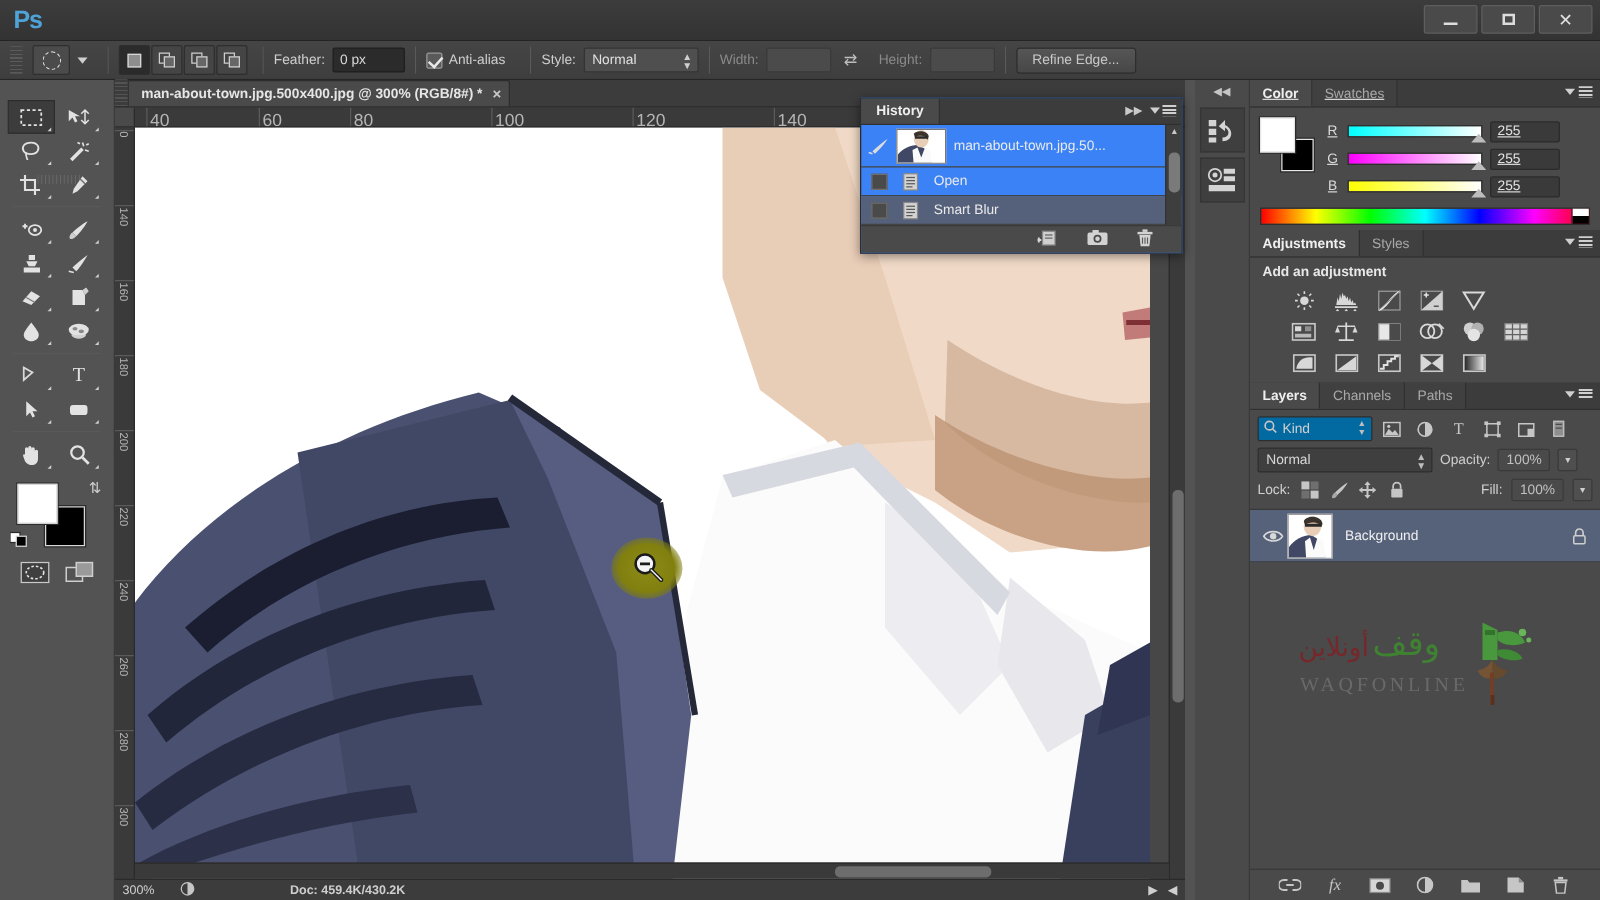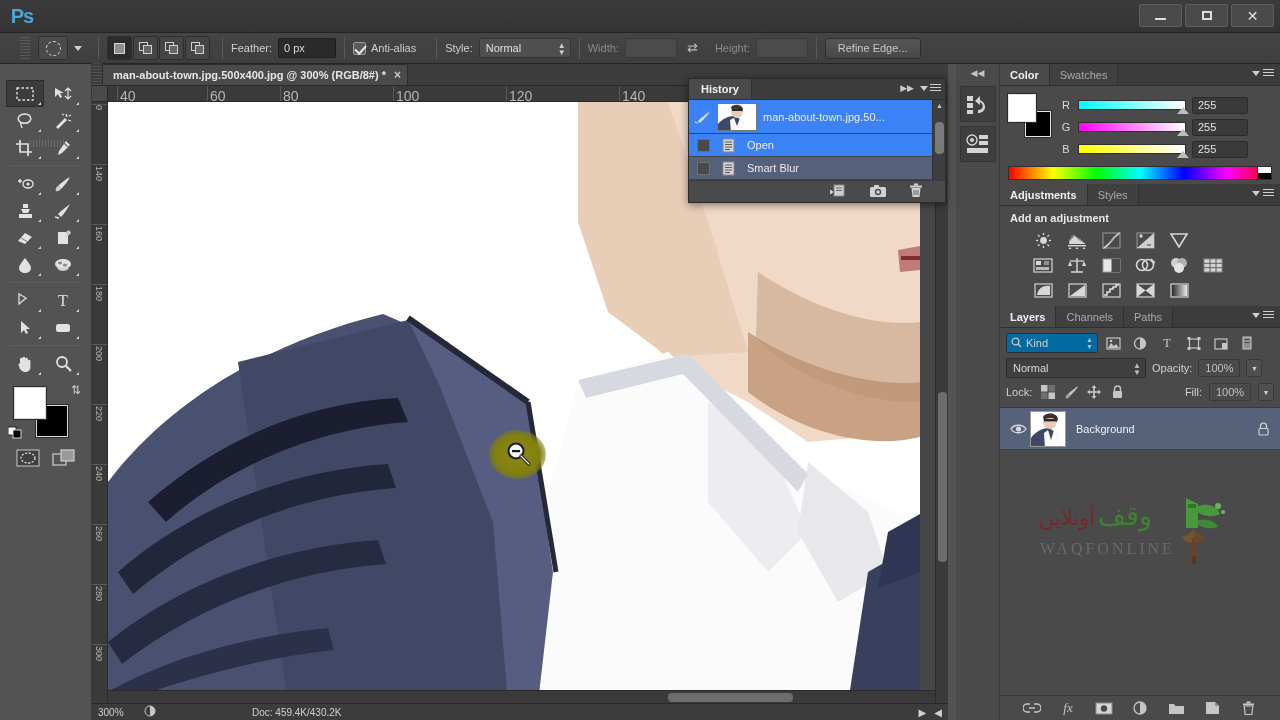--- a/index.html
+++ b/index.html
@@ -40,21 +40,21 @@
   .win-btn.close { background: #4a4a4a; }
   .glyph-min { width: 11px; height: 2px; background: #ddd; margin-top: 6px; }
   .glyph-max { width: 10px; height: 9px; border: 2px solid #ddd; }
   .glyph-close { font-size: 14px; line-height: 12px; }
 
   
   .optionsbar {
     position: absolute; left: 0; top: 33px; width: 1280px; height: 31px;
     background: linear-gradient(#454545, #3e3e3e);
     border-bottom: 1px solid #252525;
-    display: flex; align-items: center; padding-left: 20px;
+    display: flex; align-items: center; padding-left: 8px;
   }
   .opt-grip { width: 10px; height: 22px; background:
      repeating-linear-gradient(to bottom, #6a6a6a 0 1px, transparent 1px 3px);
      margin-right: 8px; opacity:.6; }
   .tool-preset {
     width: 30px; height: 24px; display:flex; align-items:center; justify-content:center;
     border:1px solid #2f2f2f; background:#4b4b4b; border-radius:2px; margin-right:2px;
   }
   .dotted-circle { width:15px;height:15px;border:1.5px dashed #d8d8d8;border-radius:50%; }
   .mini-caret { width:0;height:0;border-left:4px solid transparent;border-right:4px solid transparent;
@@ -155,21 +155,21 @@
   .canvas-area {
     position:absolute; left:16px; top:38px; width:827px; height:601px;
     background:#474747; overflow:hidden;
   }
   .canvas-img { position:absolute; left:0; top:0; width:812px; height:601px; background:#ffffff; }
   .statusbar {
     position:absolute; left:0; bottom:0; width:856px; height:17px; background:#3c3c3c;
     border-top:1px solid #2a2a2a; display:flex; align-items:center; font-size:10px; color:#cfcfcf;
   }
   .zoom-field { width:52px; padding-left:6px; }
-  .status-doc { margin-left:96px; }
+  .status-doc { margin-left:76px;font-weight:bold; }
   .status-play { margin-left:auto; margin-right:6px; display:flex; gap:8px; align-items:center;}
   .scroll-v {
     position:absolute; right:0; top:38px; width:13px; height:601px; background:#3a3a3a;
     border-left:1px solid #2a2a2a;
   }
   .scroll-v .thumb { position:absolute; left:2px; top:290px; width:9px; height:170px;
     background:#6d6d6d; border-radius:4px; }
   .scroll-h {
     position:absolute; left:16px; bottom:17px; width:827px; height:13px; background:#3a3a3a;
     border-top:1px solid #2a2a2a;
@@ -820,21 +820,21 @@
         <circle cx="7" cy="7" r="2" fill="#d4d4d4"></circle>
         <rect x="14" y="2" width="9" height="4" fill="#d4d4d4"></rect>
           <rect x="14" y="8" width="9" height="4" fill="#d4d4d4"></rect>
         <rect x="2" y="15" width="21" height="5" fill="#d4d4d4"></rect>
       </svg>
     </div>
   </div>
 
   <div class="rightdock">
 
-    <div class="panel" style="height:120px;">
+    <div class="panel" style="height:120px;text-decoration:underline;">
       <div class="panel-tabs">
         <div class="ptab active">Color</div>
         <div class="ptab">Swatches</div>
         <div class="panel-menu">
           <span class="tri-d"></span>
           <span class="hamb"></span>
         </div>
       </div>
       <div class="color-body">
         <div class="cp-chips">

